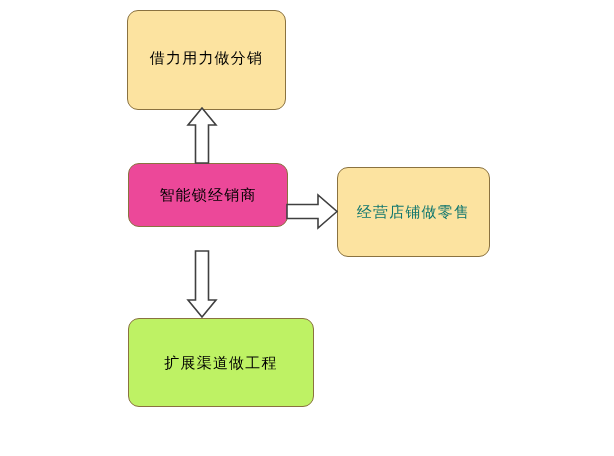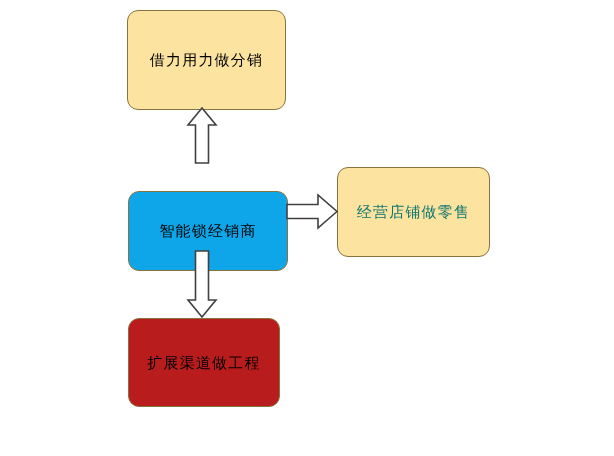--- a/index.html
+++ b/index.html
@@ -46,32 +46,32 @@
     stroke-width: 1.6;
     stroke-linejoin: miter;
   }
 </style>
 </head>
 <body>
 
 <div id="canvas" style="width: 614px; height: 456px; background: rgb(255, 255, 255);">
 
   <div class="node" id="node-distribution" style="left: 127px; top: 10px; width: 159px; height: 100px; background: rgb(252, 227, 160); border-color: rgb(138, 114, 64);">
-    <span class="node-label" style="color: rgb(0, 0, 0);">借力用力做分销</span>
+    <span class="node-label" style="color: rgb(0, 0, 0); font-family: Liberation Mono, monospace;">借力用力做分销</span>
   </div>
 
-  <div class="node" id="node-smart-lock-dealer" style="left: 128px; top: 163px; width: 160px; height: 80px; background: #0ea5e9; border-color: rgb(138, 114, 64); margin-top: 28px;">
+  <div class="node" id="node-smart-lock-dealer" style="left: 128px; top: 163px; width: 160px; height: 64px; background: #ec4899; border-color: rgb(138, 114, 64);">
     <span class="node-label" style="color: rgb(0, 0, 0);">智能锁经销商</span>
   </div>
 
   <div class="node" id="node-retail" style="left: 337px; top: 167px; width: 153px; height: 90px; background: rgb(252, 227, 160); border-color: rgb(138, 114, 64);">
     <span class="node-label" style="color: #0f766e;">经营店铺做零售</span>
   </div>
 
-  <div class="node" id="node-engineering" style="left: 128px; top: 318px; width: 152px; height: 89px; background: #b91c1c; border-color: rgb(138, 114, 64);">
+  <div class="node" id="node-engineering" style="left: 128px; top: 318px; width: 186px; height: 89px; background: #bef264; border-color: rgb(138, 114, 64);">
     <span class="node-label" style="color: rgb(0, 0, 0);">扩展渠道做工程</span>
   </div>
 
   <div class="edge" id="edge-up" style="left:185px; top:106px; width:34px; height:58px;">
     <svg width="34" height="58" viewBox="0 0 34 58" aria-hidden="true">
       <polygon class="arrow-shape" points="17,2 31,19 23.5,19 23.5,57 10.5,57 10.5,19 3,19" style="fill: rgb(255, 255, 255); stroke: rgb(64, 64, 64);"></polygon>
     </svg>
   </div>
 
   <div class="edge" id="edge-right" style="left:287px; top:193px; width:52px; height:37px;">

